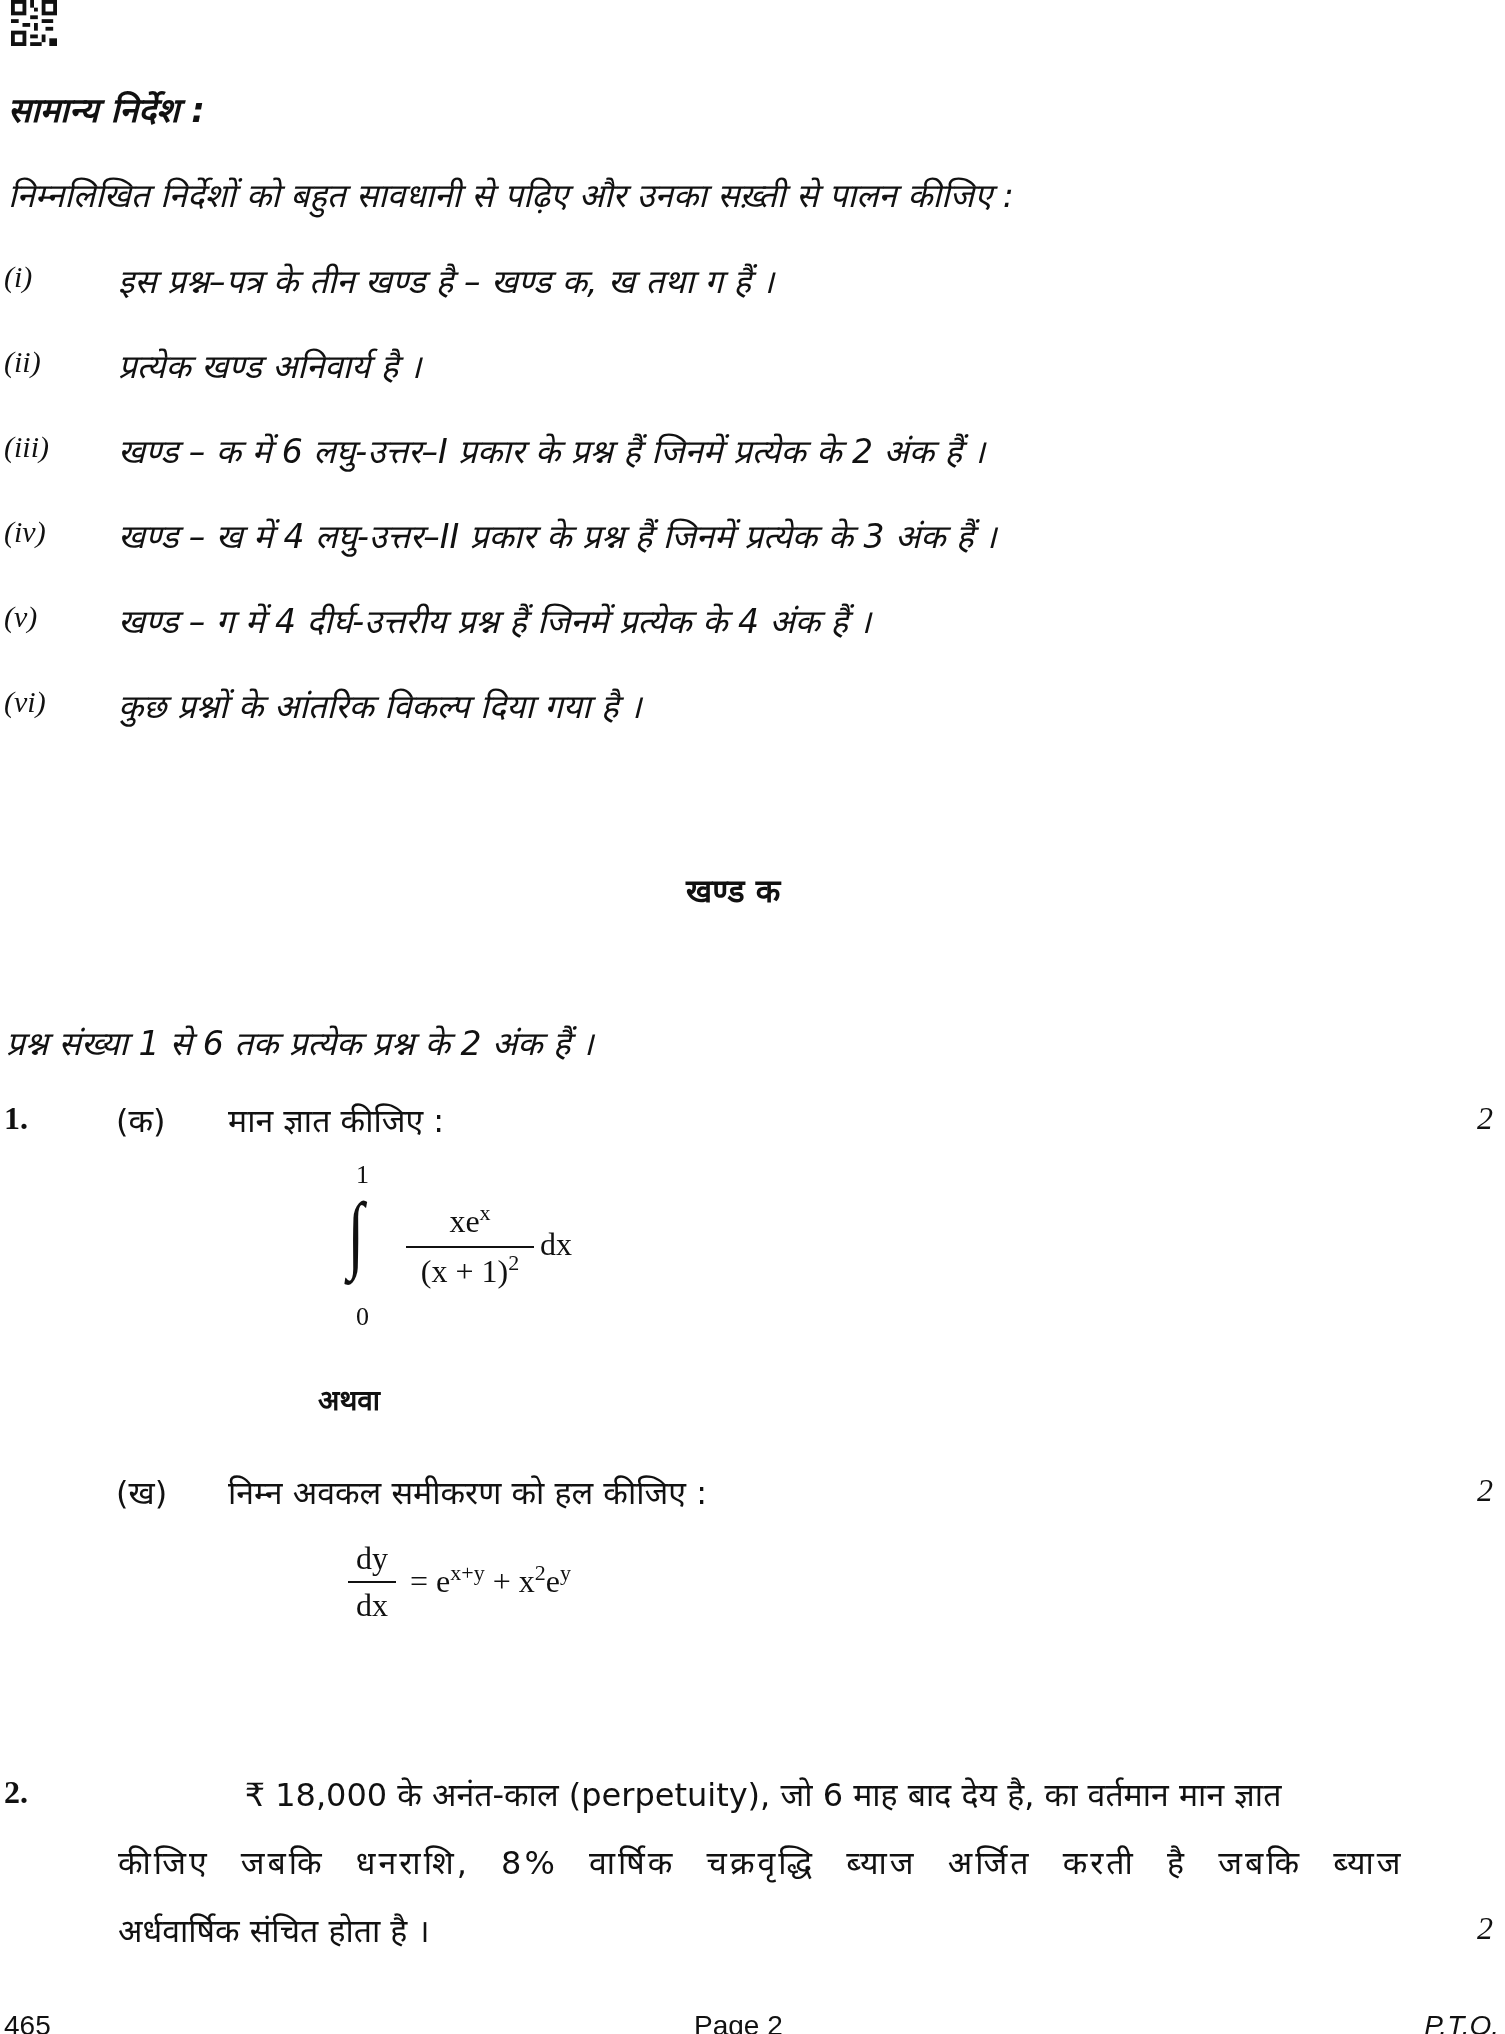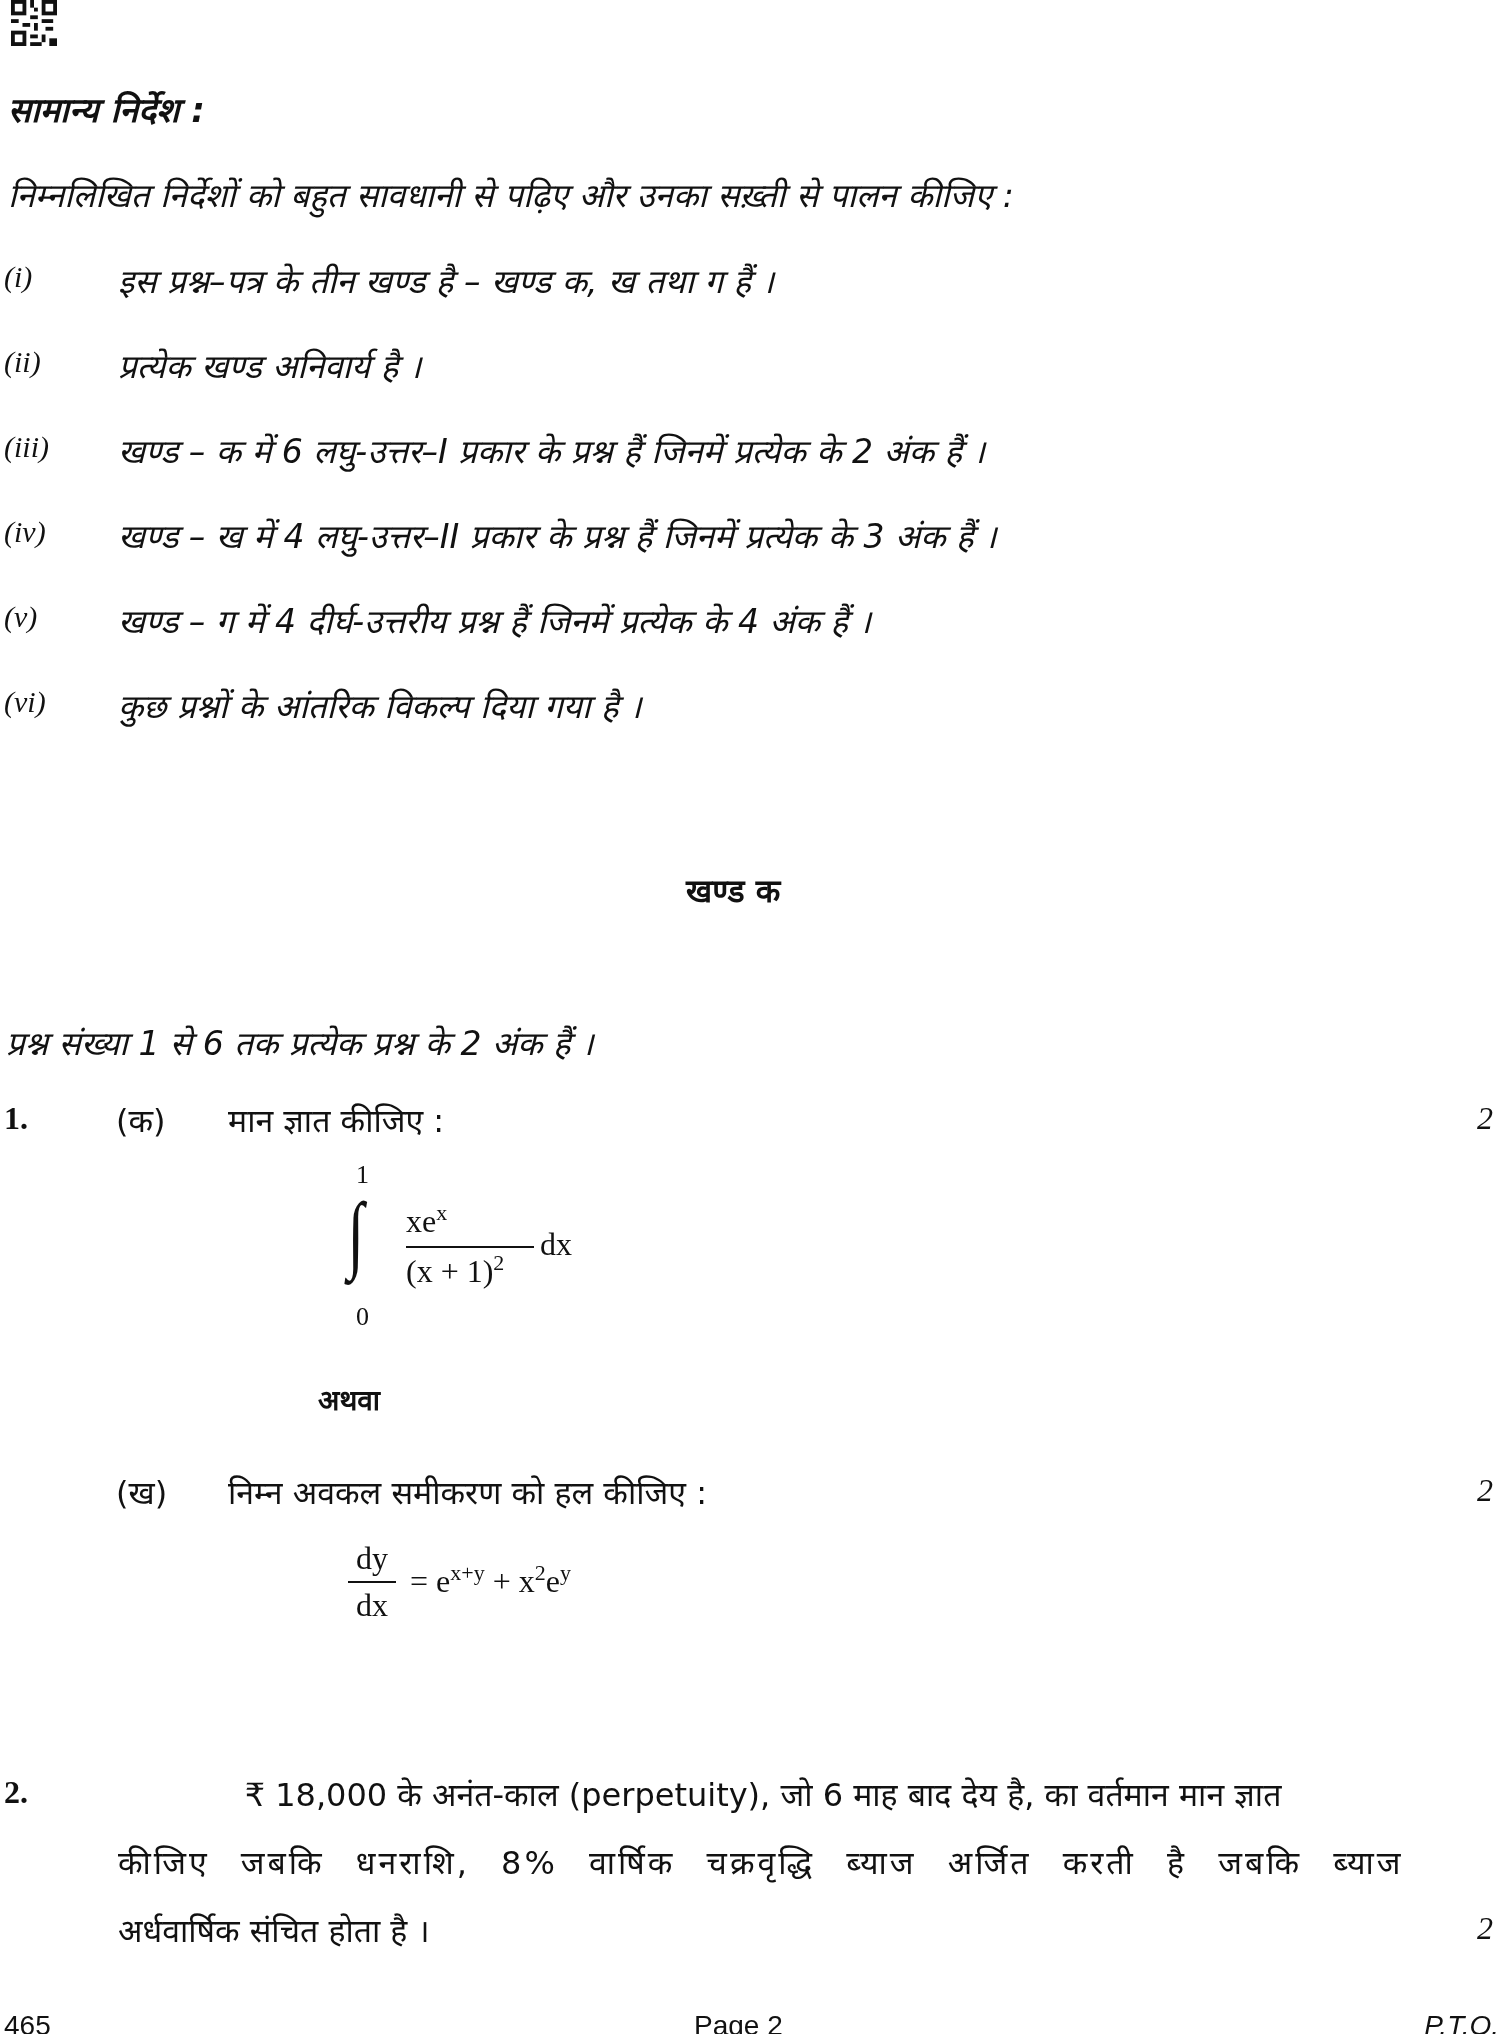--- a/index.html
+++ b/index.html
@@ -42,21 +42,21 @@
   .qpart { font-size: 32px; font-family: "DejaVu Sans", sans-serif; }
   .qtext { font-size: 32px; font-family: "DejaVu Sans", sans-serif; }
   .marks { right: 12px; font-size: 32px; font-style: italic; font-family: "Liberation Serif", serif; }
   .or { left: 318px; top: 1380px; font-size: 28px; font-weight: bold; font-family: "DejaVu Sans", sans-serif; }
 
   
   .math { font-family: "Liberation Serif", serif; color: #111; }
   .integral-sign { left: 344px; top: 1190px; font-size: 86px; line-height: 1; transform: scaleX(0.7); }
   .lim-upper { left: 356px; top: 1160px; font-size: 26px; }
   .lim-lower { left: 356px; top: 1302px; font-size: 26px; }
-  .frac1 { left: 406px; top: 1200px; width: 128px; }
+  .frac1 { left: 406px; top: 1200px; width: 128px; text-align: center; }
   .frac1 .num { font-size: 32px; height: 44px; }
   .frac1 .bar { border-top: 2px solid #111; margin: 2px 0; }
   .frac1 .den { font-size: 32px; }
   .dx1 { left: 540px; top: 1226px; font-size: 32px; }
   .frac2 { left: 348px; top: 1540px; width: 48px; text-align: center; }
   .frac2 .num, .frac2 .den { font-size: 32px; }
   .frac2 .bar { border-top: 2px solid #111; margin: 4px 0; }
   .rhs2 { left: 410px; top: 1560px; font-size: 32px; }
   sup { font-size: 22px; }
 

